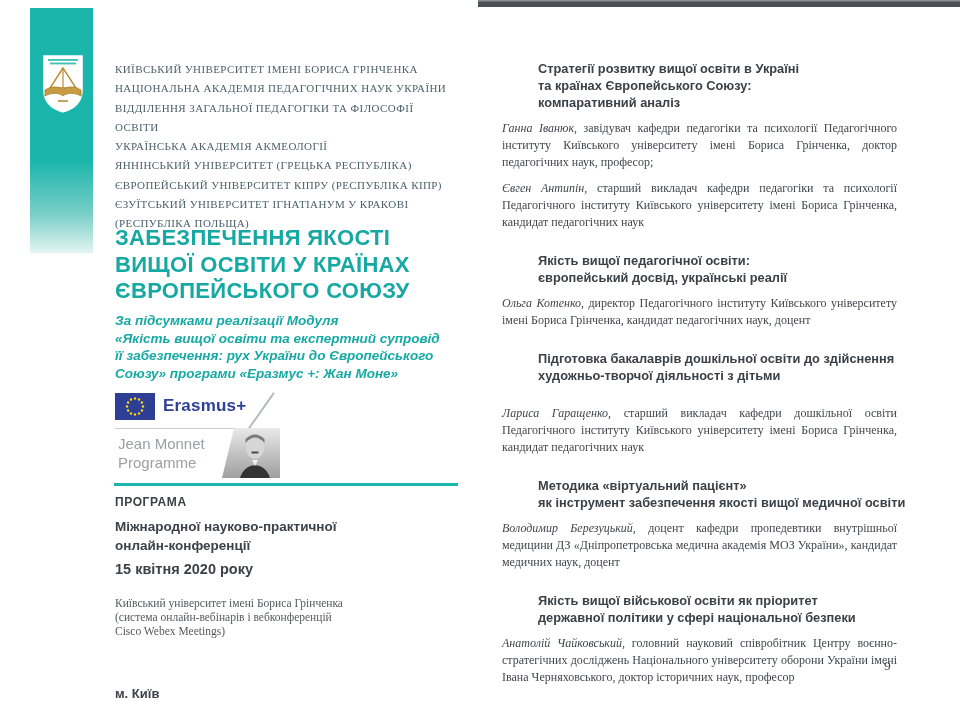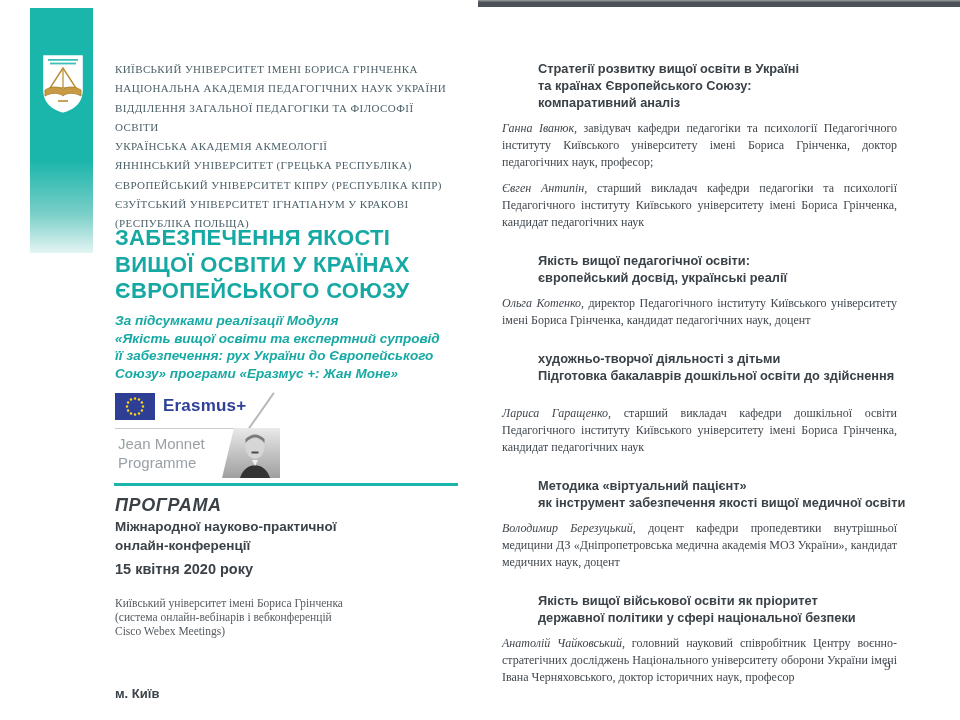--- a/index.html
+++ b/index.html
@@ -23,21 +23,21 @@
   .eu-flag{position:absolute;left:115px;top:393px;width:40px;height:27px;}
   .erasmus-label{position:absolute;left:163px;top:396px;color:#2e4197;font-weight:bold;
                  font-size:17px;letter-spacing:0.2px;}
   .slash{position:absolute;left:258px;top:388px;width:1.5px;height:52px;background:#b7babc;
          transform:rotate(35deg);transform-origin:center;}
   .jm-topline{position:absolute;left:115px;top:428px;width:138px;height:1px;background:#c9cccd;}
   .jm-text{position:absolute;left:118px;top:434px;color:#9aa0a5;font-size:15px;line-height:19px;}
   .jm-photo{position:absolute;left:222px;top:428px;width:58px;height:50px;}
   .rule{position:absolute;left:114px;top:483px;width:344px;height:2.5px;background:#1ab5ab;}
   .program-h{position:absolute;left:115px;top:495px;color:#3a4147;font-weight:bold;
-             font-size:18px;letter-spacing:0.6px;font-style:italic;}
+             font-size:12px;letter-spacing:0.6px;}
   .program-sub{position:absolute;left:115px;top:518px;color:#3b4248;font-weight:bold;
                font-size:13.5px;line-height:18.5px;}
   .date{position:absolute;left:115px;top:561px;color:#3b4248;font-weight:600;font-size:14.5px;}
   .venue{position:absolute;left:115px;top:597px;color:#555b60;
          font-family:"Liberation Serif",serif;font-size:11.5px;line-height:13.8px;}
   .city{position:absolute;left:115px;top:650px;color:#3b4248;font-weight:bold;font-size:13px;margin-top:36px;}
   
   .rightcol{position:absolute;left:493px;top:60px;width:413px;}
   .entry{margin:0 0 21px 0;}
   .e-head{margin-left:45px;color:#3a4147;font-weight:bold;font-size:12.8px;line-height:17px;}
@@ -160,22 +160,22 @@
     <section class="entry">
       <div class="e-head">
         <div>Якість вищої педагогічної освіти:</div>
         <div>європейський досвід, українські реалії</div>
       </div>
       <p class="speaker"><span class="sp-name">Ольга Котенко,</span><span> директор Педагогічного інституту Київського університету імені Бориса Грінченка, кандидат педагогічних наук, доцент</span></p>
     </section>
 
     <section class="entry">
       <div class="e-head">
+        <div>Підготовка бакалаврів дошкільної освіти до здійснення</div>
         <div>художньо-творчої діяльності з дітьми</div>
-        <div>Підготовка бакалаврів дошкільної освіти до здійснення</div>
       </div>
     </section>
 
     <section class="entry">
       <p class="speaker"><span class="sp-name">Лариса Гаращенко,</span><span> старший викладач кафедри дошкільної освіти Педагогічного інституту Київського університету імені Бориса Грінченка, кандидат педагогічних наук</span></p>
     </section>
 
     <section class="entry">
       <div class="e-head">
         <div>Методика «віртуальний пацієнт»</div>

